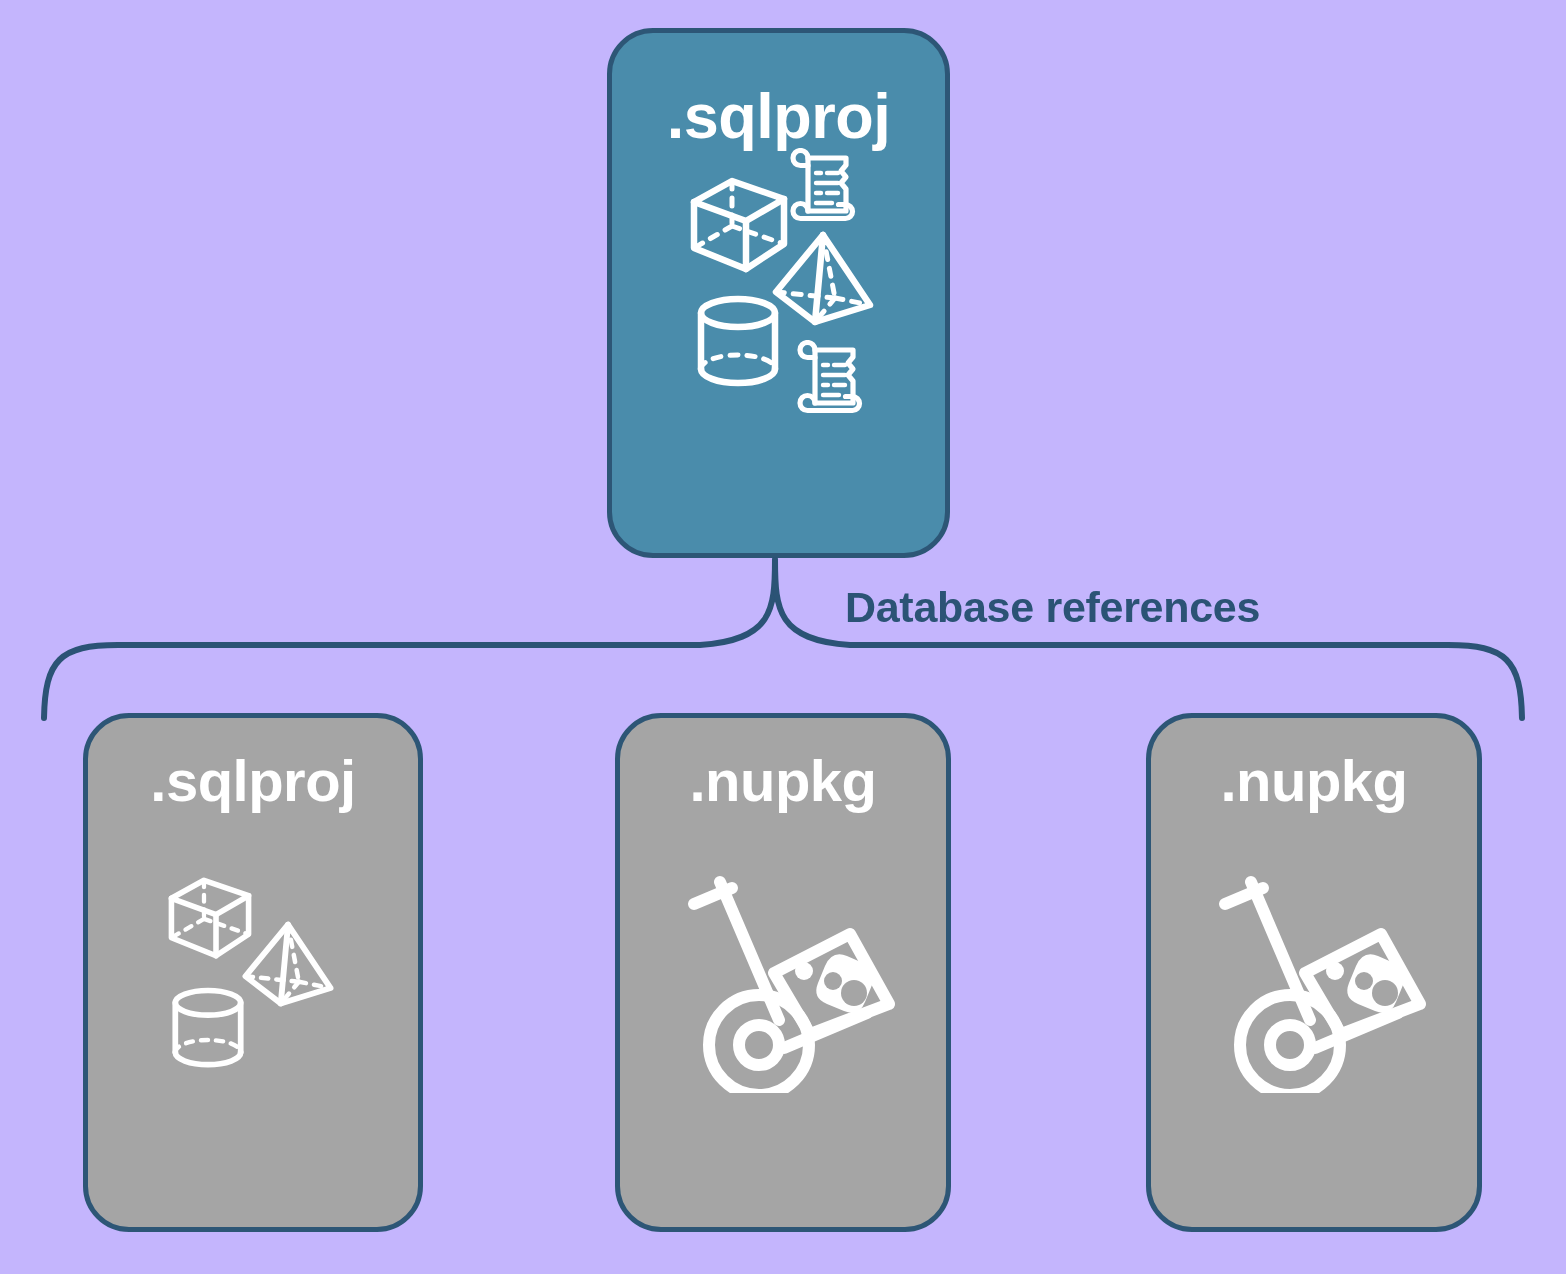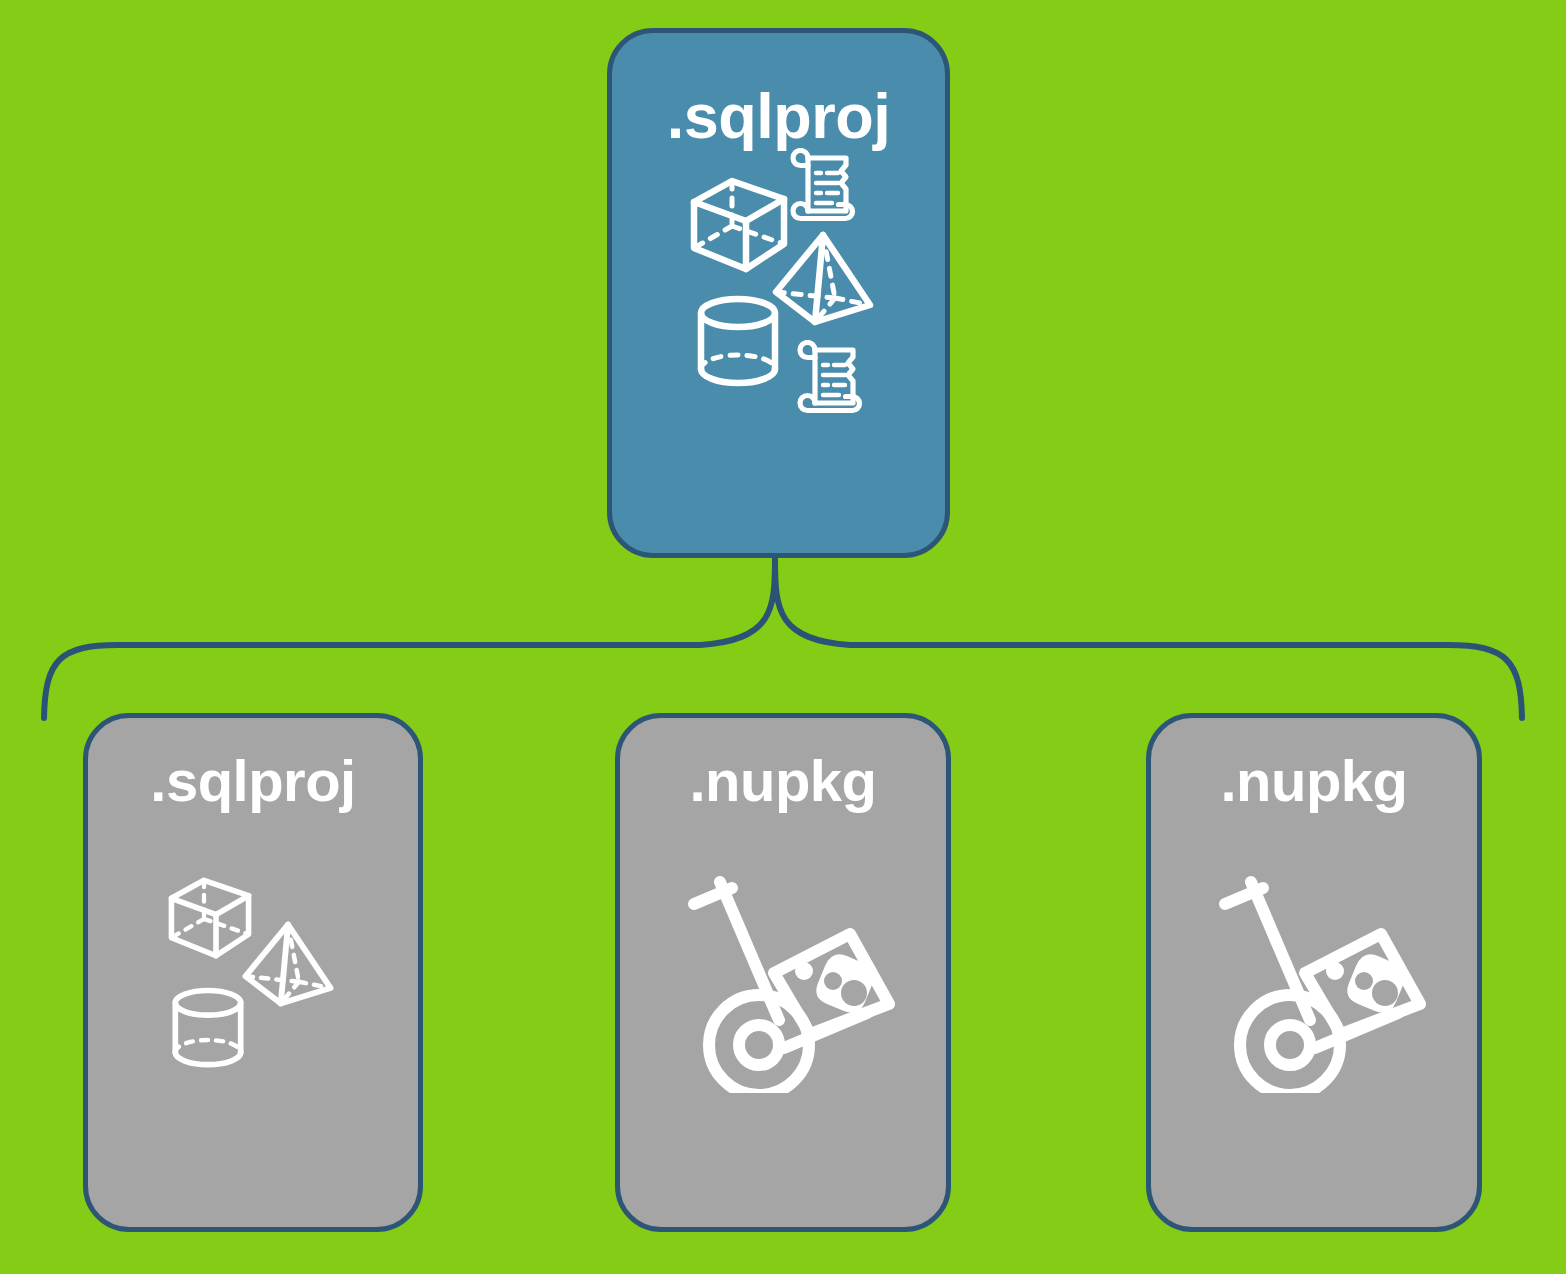--- a/index.html
+++ b/index.html
@@ -7,21 +7,21 @@
     padding: 0;
     background: #ffffff;
   }
   body {
     font-family: "Liberation Sans", sans-serif;
   }
   #stage {
     position: relative;
     width: 1566px;
     height: 1274px;
-    background: #84cc16;
+    background: #c4b5fd;
     overflow: hidden;
   }
 
   
   .card {
     position: absolute;
     box-sizing: border-box;
     border: 5px solid #2d5676;
     border-radius: 46px;
     display: flex;
@@ -169,20 +169,21 @@
     <path d="M775 12
              C775 62, 772 92, 700 97
              L118 97
              C60 97, 45 112, 44 170" fill="none" stroke="#2b5375" stroke-width="6" stroke-linecap="round"></path>
     <path d="M775 12
              C775 62, 778 92, 850 97
              L1448 97
              C1506 97, 1521 112, 1522 170" fill="none" stroke="#2b5375" stroke-width="6" stroke-linecap="round"></path>
   </svg>
 
+  <div id="bracket-label">Database references</div>
 
   <div class="card gray" id="card-sqlproj-ref">
     <div class="card-title">.sqlproj</div>
 
     <div class="icon-area">
 
       <svg style="left:78px; top:66px;" width="88" height="84" viewBox="0 0 102 98">
         <g fill="none" stroke="#ffffff" stroke-width="6.5" stroke-linejoin="round" stroke-linecap="round">
           <path d="M6 26 L44 5 L96 23 L58 45 Z"></path>
           <path d="M6 26 L6 72 L58 93 L58 45"></path>

